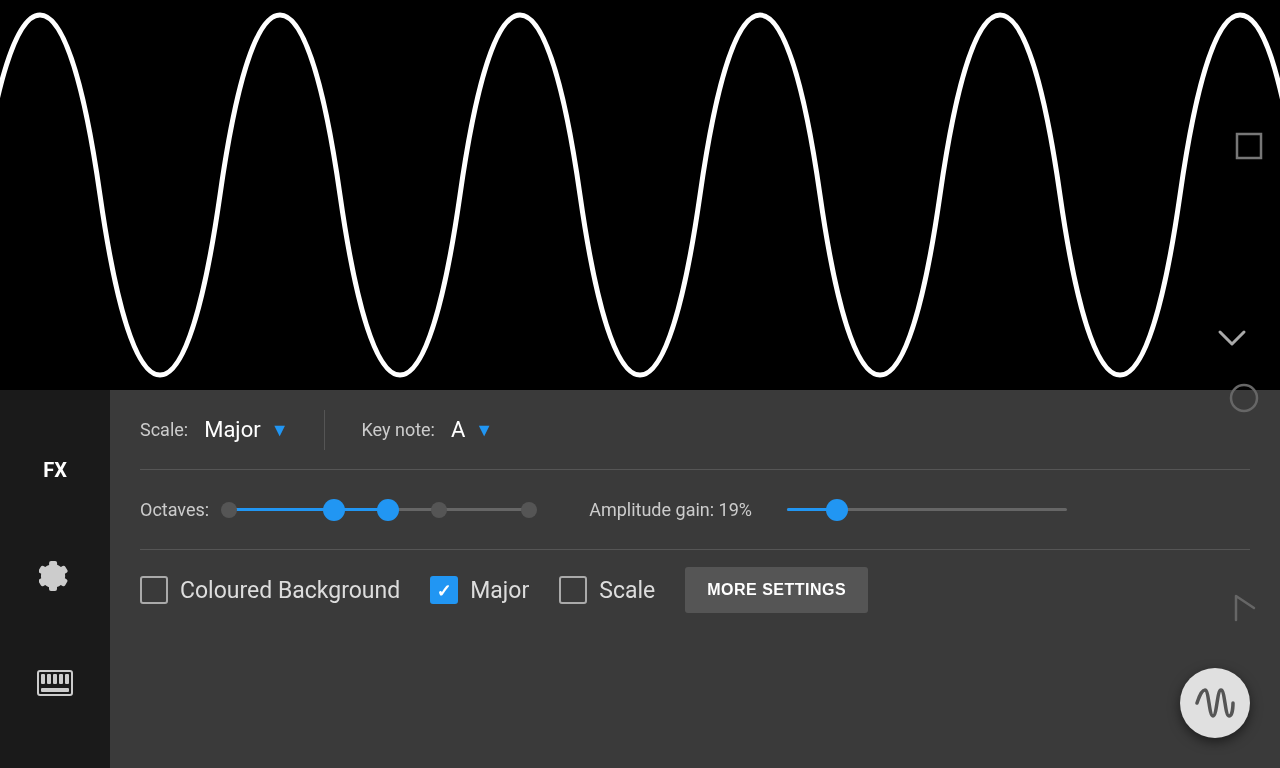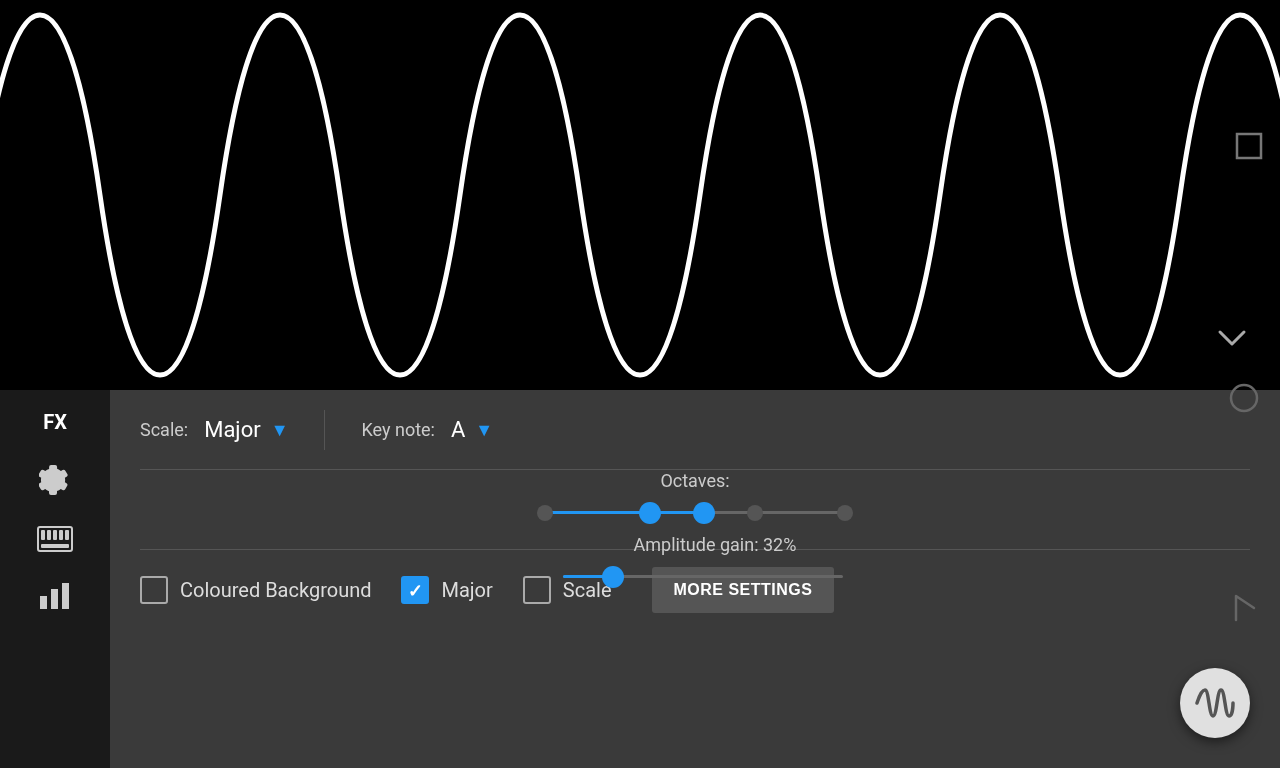--- a/index.html
+++ b/index.html
@@ -57,20 +57,21 @@
     }
 
     .sidebar-item {
       display: flex;
       flex-direction: column;
       align-items: center;
       color: #ccc;
       font-size: 11px;
       cursor: pointer;
       gap: 6px;
+      margin-top: 48px;
     }
 
     .sidebar-item svg {
       fill: #ccc;
     }
 
     .sidebar-item.fx-item {
       color: #fff;
       font-size: 20px;
       font-weight: bold;
@@ -128,21 +129,20 @@
       margin: 0 20px;
     }
 
     
     #octaves-row {
       display: flex;
       align-items: center;
       height: 80px;
       gap: 20px;
       border-bottom: 1px solid #555;
-      flex-direction: column;
     }
 
     .param-label {
       color: #ccc;
       font-size: 18px;
       white-space: nowrap;
     }
 
     
     .slider-container {
@@ -227,36 +227,35 @@
 
     .checkbox-box.checked::after {
       content: '✓';
       color: #fff;
       font-size: 18px;
       font-weight: bold;
     }
 
     .checkbox-label {
       color: #ddd;
-      font-size: 20px;
+      font-size: 23px;
       text-align: center;
     }
 
     
     #more-settings-btn {
       background: #555;
       color: #fff;
       border: none;
       padding: 14px 22px;
       font-size: 16px;
       font-weight: bold;
       letter-spacing: 0.5px;
       cursor: pointer;
       border-radius: 3px;
-      margin-left: 10px;
     }
 
     
     #fab-button {
       position: absolute;
       bottom: 30px;
       right: 30px;
       width: 70px;
       height: 70px;
       background: #e0e0e0;
@@ -422,21 +421,21 @@
 
         <div class="slider-thumb" style="left:35%;"></div>
 
         <div class="slider-thumb" style="left:53%;"></div>
 
         <div class="slider-thumb-small" style="left:70%;"></div>
         <div class="slider-thumb-small" style="left:100%;"></div>
       </div>
     </div>
 
-    <span class="param-label" style="margin-left:40px;">Amplitude gain: 32%</span>
+    <span class="param-label" style="margin-left:40px;">Amplitude gain: 19%</span>
 
     <div class="slider-container" style="width:280px; margin-left:15px;">
       <div class="slider-track" style="width:280px;">
         <div class="slider-track-fill" style="width:18%;"></div>
         <div class="slider-thumb" style="left:18%;"></div>
       </div>
     </div>
   </div>
 
   <div id="checkboxes-row">

